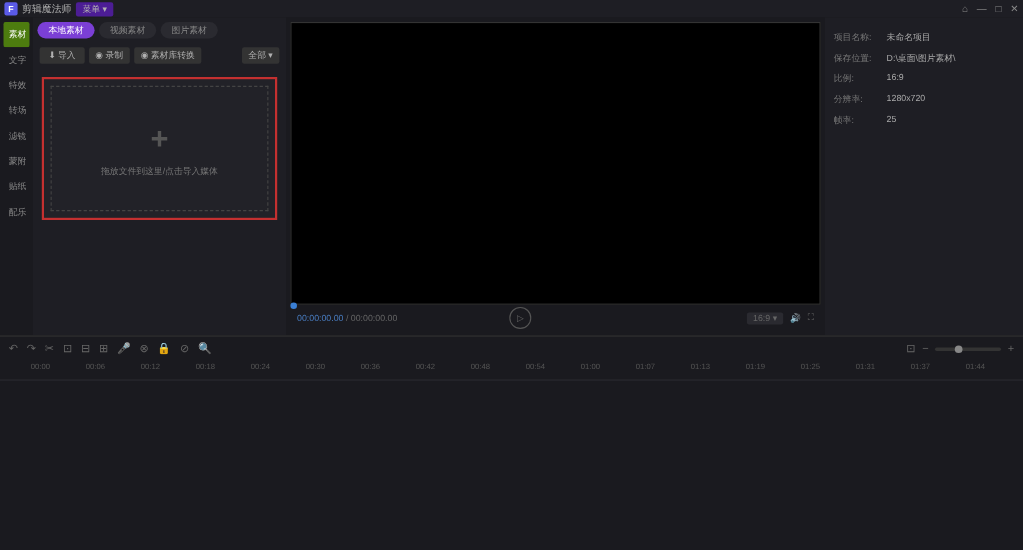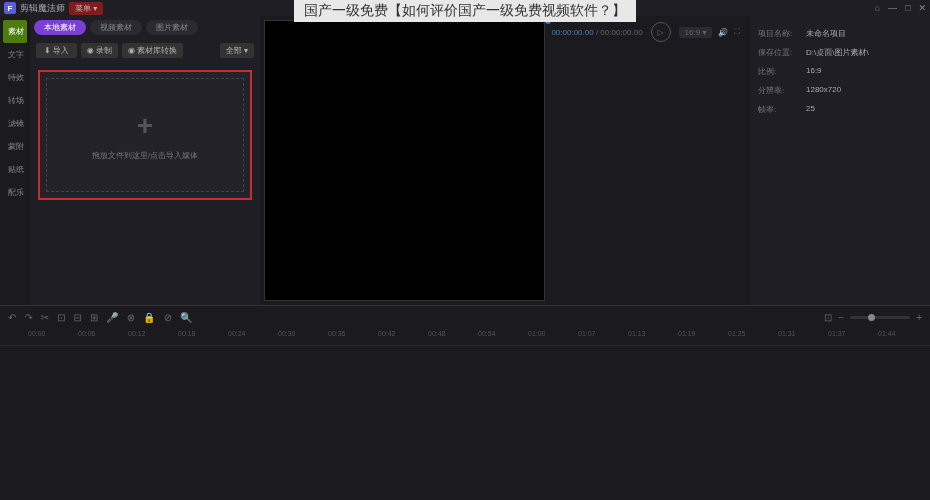--- a/index.html
+++ b/index.html
@@ -4,21 +4,21 @@
 <style>
 * { margin: 0; padding: 0; box-sizing: border-box; font-family: "Microsoft YaHei", sans-serif; }
 body { background: #1a1a1f; color: #b0b0b0; font-size: 10px; overflow: hidden; width: 930px; height: 500px; }
 .app { display: flex; flex-direction: column; height: 100%; }
 
 .titlebar { height: 16px; background: #1e1e24; display: flex; align-items: center; padding: 0 4px; justify-content: space-between; font-size: 9px; }
 .titlebar-left { display: flex; align-items: center; gap: 4px; }
 .logo-icon { width: 12px; height: 12px; background: #5b5be8; border-radius: 2px; display: flex; align-items: center; justify-content: center; font-size: 8px; font-weight: bold; color: #fff; }
 .titlebar-right { display: flex; gap: 8px; color: #888; }
 .titlebar-right span { cursor: pointer; }
-.menu-btn { background: #7f1d1d; padding: 1px 6px; border-radius: 2px; font-size: 8px; }
+.menu-btn { background: #4c1d95; padding: 1px 6px; border-radius: 2px; font-size: 8px; }
 
 .overlay-text { position: absolute; top: 0; left: 50%; transform: translateX(-50%); background: #e8e8e8; color: #333; padding: 2px 10px; font-size: 14px; z-index: 100; }
 
 .main-row { display: flex; flex: 1; min-height: 0; }
 
 .sidebar { width: 30px; background: #1a1a1f; display: flex; flex-direction: column; padding-top: 4px; }
 .side-tab { padding: 6px 2px; text-align: center; font-size: 8px; color: #888; cursor: pointer; border-left: 2px solid transparent; }
 .side-tab.active { background: #4d7c0f; color: #fff; border-radius: 2px; margin: 0 3px; }
 
 .media-panel { width: 230px; background: #1e1e24; display: flex; flex-direction: column; }
@@ -28,21 +28,21 @@
 .media-toolbar { display: flex; align-items: center; gap: 4px; padding: 4px 6px; font-size: 8px; }
 .import-btn { background: #333; padding: 2px 8px; border-radius: 2px; display: flex; align-items: center; gap: 2px; cursor: pointer; }
 .tool-chip { background: #333; padding: 2px 6px; border-radius: 2px; cursor: pointer; }
 .chip-right { margin-left: auto; }
 .dropzone-wrap { flex: 1; padding: 8px; }
 .dropzone { border: 2px solid #c43030; height: 130px; background: #222228; display: flex; flex-direction: column; align-items: center; justify-content: center; gap: 8px; position: relative; }
 .dropzone-inner { border: 1px dashed #444; position: absolute; inset: 6px; display: flex; flex-direction: column; align-items: center; justify-content: center; gap: 8px; }
 .plus-icon { font-size: 28px; color: #555; font-weight: bold; }
 .drop-text { font-size: 8px; color: #777; }
 
-.preview-panel { flex: 1; background: #1a1a1f; display: flex; padding: 4px; }
+.preview-panel { flex: 1; background: #1a1a1f; display: flex; flex-direction: column; padding: 4px; }
 .preview-video { flex: 1; background: #000; border: 1px solid #333; }
 .preview-controls { height: 24px; display: flex; align-items: center; gap: 8px; padding: 0 6px; font-size: 8px; color: #666; }
 .time-cur { color: #4a7fc4; }
 .play-btn { width: 20px; height: 20px; border: 1px solid #555; border-radius: 50%; display: flex; align-items: center; justify-content: center; margin: 0 auto; cursor: pointer; }
 .ctrl-right { display: flex; gap: 6px; align-items: center; margin-left: auto; }
 .ratio-chip { background: #2a2a30; padding: 1px 6px; border-radius: 2px; }
 .blue-marker { position: relative; }
 .blue-marker::before { content: ''; position: absolute; left: 0; top: -2px; width: 6px; height: 6px; background: #3a7fd4; border-radius: 50%; }
 
 .props-panel { width: 180px; background: #1e1e24; padding: 8px; font-size: 8px; }
@@ -62,21 +62,20 @@
 .playhead::before { content: ''; position: absolute; top: 0; left: -3px; width: 7px; height: 10px; background: #3a7fd4; clip-path: polygon(0 0, 100% 0, 100% 60%, 50% 100%, 0 60%); }
 .tl-tracks { flex: 1; position: relative; background: #1c1c22; }
 .track { height: 24px; border-bottom: 1px solid #252528; }
 .track-hint { position: absolute; top: 68px; left: 28px; font-size: 8px; color: #666; display: flex; align-items: center; gap: 4px; }
 .hint-icon { border: 1px dashed #555; padding: 0 2px; font-size: 7px; }
 </style>
 </head>
 <body>
 
 <div class="app">
-  <div class="overlay-text">国产一级免费【如何评价国产一级免费视频软件？】</div>
 
   <div class="titlebar">
     <div class="titlebar-left">
       <div class="logo-icon">F</div>
       <span>剪辑魔法师</span>
       <span class="menu-btn"><span>菜单</span> ▾</span>
     </div>
     <div class="titlebar-right">
       <span>⌂</span>
       <span>—</span>

